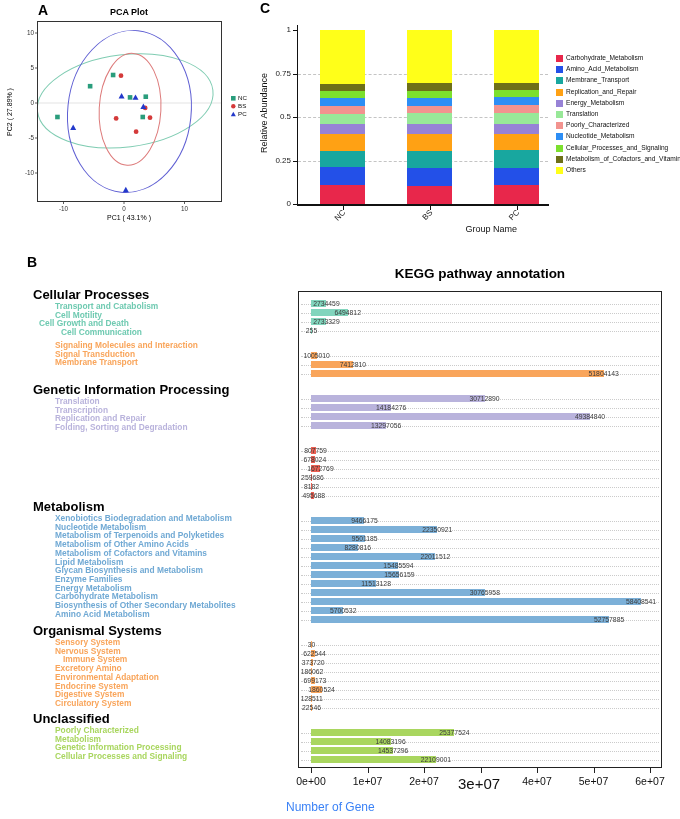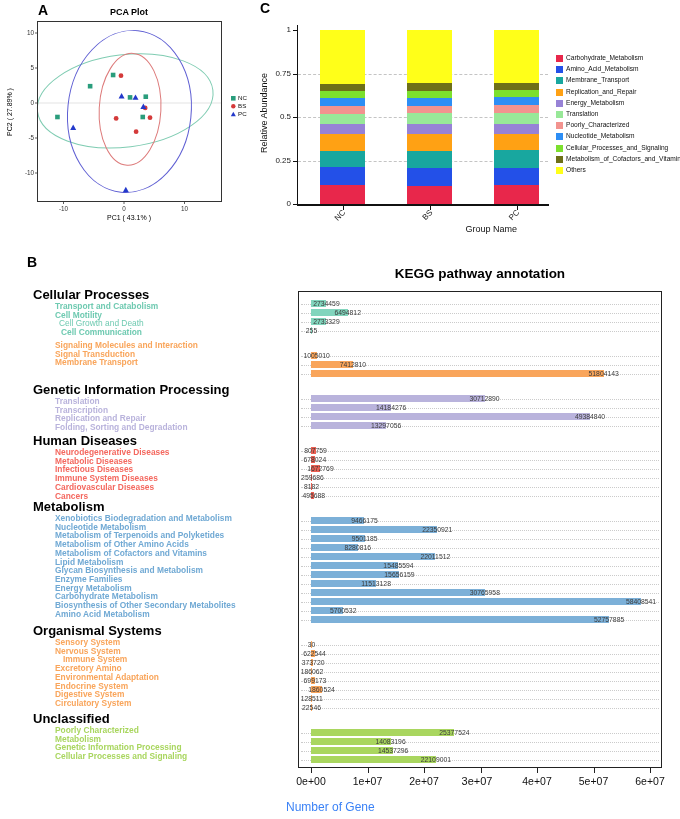--- a/index.html
+++ b/index.html
@@ -181,43 +181,34 @@
       </div>
     </div>
 
   <div class="plabel" style="left:27px;top:254px">B</div>
   <div id="keggTitle">KEGG pathway annotation</div>
   <div id="keggLeft">
       <div style="position: absolute; left: 33px; top: 288px; width: 262px;">
         <div style="position: relative; font-size: 13px; font-weight: bold; color: rgb(0, 0, 0); line-height: 14px; white-space: nowrap;">Cellular Processes</div>
         <div style="position: relative; margin-left: 22px; font-size: 8.4px; font-weight: bold; line-height: 8.7px; color: rgb(111, 202, 177); white-space: nowrap;">Transport and Catabolism</div>
         <div style="position: relative; margin-left: 22px; font-size: 8.4px; font-weight: bold; line-height: 8.7px; color: rgb(111, 202, 177); white-space: nowrap;">Cell Motility</div>
-        <div style="position: relative; margin-left: 26px; font-size: 8.4px; font-weight: normal; line-height: 8.7px; color: rgb(111, 202, 177); white-space: nowrap;">Cell Growth and Death</div>
+        <div style="position: relative; margin-left: 6px; font-size: 8.4px; font-weight: bold; line-height: 8.7px; color: rgb(111, 202, 177); white-space: nowrap;">Cell Growth and Death</div>
         <div style="position: relative; margin-left: 28px; font-size: 8.4px; font-weight: bold; line-height: 8.7px; color: rgb(111, 202, 177); white-space: nowrap;">Cell Communication</div>
       </div>
       <div style="position: absolute; left: 33px; top: 341px; width: 262px;">
         <div style="position: relative; margin-left: 22px; font-size: 8.4px; font-weight: bold; line-height: 8.7px; color: rgb(249, 165, 91); white-space: nowrap;">Signaling Molecules and Interaction</div>
         <div style="position: relative; margin-left: 22px; font-size: 8.4px; font-weight: bold; line-height: 8.7px; color: rgb(249, 165, 91); white-space: nowrap;">Signal Transduction</div>
         <div style="position: relative; margin-left: 22px; font-size: 8.4px; font-weight: bold; line-height: 8.7px; color: rgb(249, 165, 91); white-space: nowrap;">Membrane Transport</div>
       </div>
       <div style="position: absolute; left: 33px; top: 383px; width: 262px;">
         <div style="position: relative; font-size: 13px; font-weight: bold; color: rgb(0, 0, 0); line-height: 14px; white-space: nowrap;">Genetic Information Processing</div>
         <div style="position: relative; margin-left: 22px; font-size: 8.4px; font-weight: bold; line-height: 8.7px; color: rgb(185, 179, 220); white-space: nowrap;">Translation</div>
         <div style="position: relative; margin-left: 22px; font-size: 8.4px; font-weight: bold; line-height: 8.7px; color: rgb(185, 179, 220); white-space: nowrap;">Transcription</div>
         <div style="position: relative; margin-left: 22px; font-size: 8.4px; font-weight: bold; line-height: 8.7px; color: rgb(185, 179, 220); white-space: nowrap;">Replication and Repair</div>
         <div style="position: relative; margin-left: 22px; font-size: 8.4px; font-weight: bold; line-height: 8.7px; color: rgb(185, 179, 220); white-space: nowrap;">Folding, Sorting and Degradation</div>
-      </div>
-      <div style="position: absolute; left: 33px; top: 434px; width: 262px;">
-        <div style="position: relative; font-size: 13px; font-weight: bold; color: rgb(0, 0, 0); line-height: 14px; white-space: nowrap;">Human Diseases</div>
-        <div style="position: relative; margin-left: 22px; font-size: 8.4px; font-weight: bold; line-height: 8.7px; color: rgb(244, 104, 95); white-space: nowrap;">Neurodegenerative Diseases</div>
-        <div style="position: relative; margin-left: 22px; font-size: 8.4px; font-weight: bold; line-height: 8.7px; color: rgb(244, 104, 95); white-space: nowrap;">Metabolic Diseases</div>
-        <div style="position: relative; margin-left: 22px; font-size: 8.4px; font-weight: bold; line-height: 8.7px; color: rgb(244, 104, 95); white-space: nowrap;">Infectious Diseases</div>
-        <div style="position: relative; margin-left: 22px; font-size: 8.4px; font-weight: bold; line-height: 8.7px; color: rgb(244, 104, 95); white-space: nowrap;">Immune System Diseases</div>
-        <div style="position: relative; margin-left: 22px; font-size: 8.4px; font-weight: bold; line-height: 8.7px; color: rgb(244, 104, 95); white-space: nowrap;">Cardiovascular Diseases</div>
-        <div style="position: relative; margin-left: 22px; font-size: 8.4px; font-weight: bold; line-height: 8.7px; color: rgb(244, 104, 95); white-space: nowrap;">Cancers</div>
       </div>
       <div style="position: absolute; left: 33px; top: 500px; width: 262px;">
         <div style="position: relative; font-size: 13px; font-weight: bold; color: rgb(0, 0, 0); line-height: 14px; white-space: nowrap;">Metabolism</div>
         <div style="position: relative; margin-left: 22px; font-size: 8.4px; font-weight: bold; line-height: 8.7px; color: rgb(112, 169, 212); white-space: nowrap;">Xenobiotics Biodegradation and Metabolism</div>
         <div style="position: relative; margin-left: 22px; font-size: 8.4px; font-weight: bold; line-height: 8.7px; color: rgb(112, 169, 212); white-space: nowrap;">Nucleotide Metabolism</div>
         <div style="position: relative; margin-left: 22px; font-size: 8.4px; font-weight: bold; line-height: 8.7px; color: rgb(112, 169, 212); white-space: nowrap;">Metabolism of Terpenoids and Polyketides</div>
         <div style="position: relative; margin-left: 22px; font-size: 8.4px; font-weight: bold; line-height: 8.7px; color: rgb(112, 169, 212); white-space: nowrap;">Metabolism of Other Amino Acids</div>
         <div style="position: relative; margin-left: 22px; font-size: 8.4px; font-weight: bold; line-height: 8.7px; color: rgb(112, 169, 212); white-space: nowrap;">Metabolism of Cofactors and Vitamins</div>
         <div style="position: relative; margin-left: 22px; font-size: 8.4px; font-weight: bold; line-height: 8.7px; color: rgb(112, 169, 212); white-space: nowrap;">Lipid Metabolism</div>
         <div style="position: relative; margin-left: 22px; font-size: 8.4px; font-weight: bold; line-height: 8.7px; color: rgb(112, 169, 212); white-space: nowrap;">Glycan Biosynthesis and Metabolism</div>
@@ -370,21 +361,21 @@
       <div style="position: absolute; left: 2px; top: 467.5px; width: 358px; height: 0px; border-top: 1px dotted rgb(203, 203, 203);"></div>
       <div style="position: absolute; left: 12px; top: 464px; width: 124.916px; height: 7px; background: rgb(169, 214, 95);"></div>
       <div style="position: absolute; left: 136.916px; top: 463.5px; transform: translateX(-50%); font-size: 6.8px; color: rgb(58, 58, 58); white-space: nowrap;">22109001</div>
       <div style="position: absolute; left: 12px; top: 476px; width: 1px; height: 5px; background: rgb(34, 34, 34);"></div>
       <div style="position: absolute; left: -13px; top: 483px; width: 50px; text-align: center; font-size: 10.5px; color: rgb(17, 17, 17);">0e+00</div>
       <div style="position: absolute; left: 68.5px; top: 476px; width: 1px; height: 5px; background: rgb(34, 34, 34);"></div>
       <div style="position: absolute; left: 43.5px; top: 483px; width: 50px; text-align: center; font-size: 10.5px; color: rgb(17, 17, 17);">1e+07</div>
       <div style="position: absolute; left: 125px; top: 476px; width: 1px; height: 5px; background: rgb(34, 34, 34);"></div>
       <div style="position: absolute; left: 100px; top: 483px; width: 50px; text-align: center; font-size: 10.5px; color: rgb(17, 17, 17);">2e+07</div>
       <div style="position: absolute; left: 181.5px; top: 476px; width: 1px; height: 5px; background: rgb(34, 34, 34);"></div>
-      <div style="position: absolute; left: 153px; top: 483px; width: 50px; text-align: center; font-size: 11px; color: rgb(17, 17, 17);">3e+07</div>
+      <div style="position: absolute; left: 159px; top: 483px; width: 50px; font-size: 15px; color: rgb(17, 17, 17);">3e+07</div>
       <div style="position: absolute; left: 238px; top: 476px; width: 1px; height: 5px; background: rgb(34, 34, 34);"></div>
       <div style="position: absolute; left: 213px; top: 483px; width: 50px; text-align: center; font-size: 10.5px; color: rgb(17, 17, 17);">4e+07</div>
       <div style="position: absolute; left: 294.5px; top: 476px; width: 1px; height: 5px; background: rgb(34, 34, 34);"></div>
       <div style="position: absolute; left: 269.5px; top: 483px; width: 50px; text-align: center; font-size: 10.5px; color: rgb(17, 17, 17);">5e+07</div>
       <div style="position: absolute; left: 351px; top: 476px; width: 1px; height: 5px; background: rgb(34, 34, 34);"></div>
       <div style="position: absolute; left: 326px; top: 483px; width: 50px; text-align: center; font-size: 10.5px; color: rgb(17, 17, 17);">6e+07</div>
     </div>
   <div id="keggXLabel">Number of Gene</div>
 </div>
 

